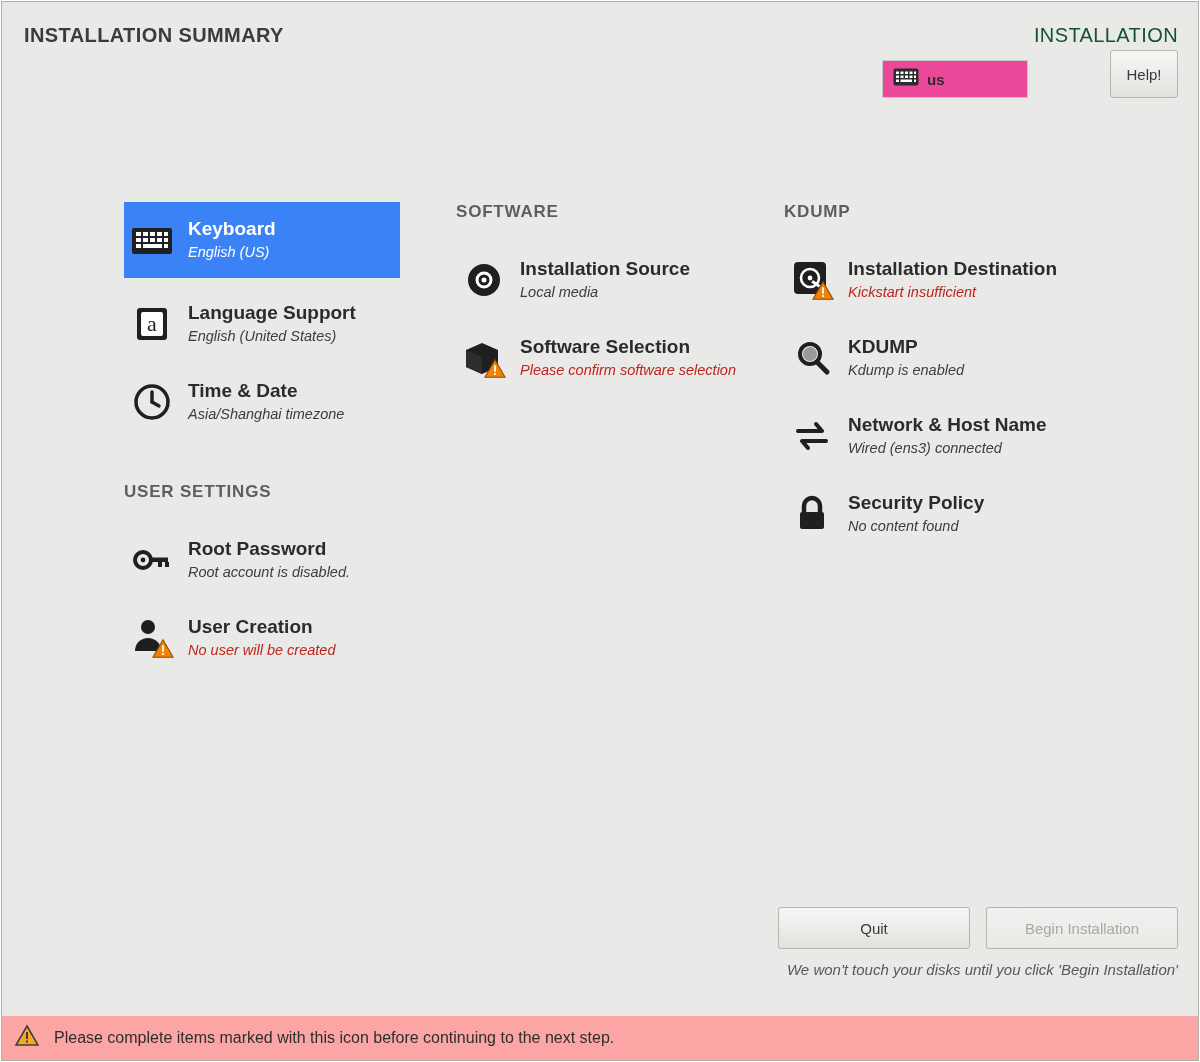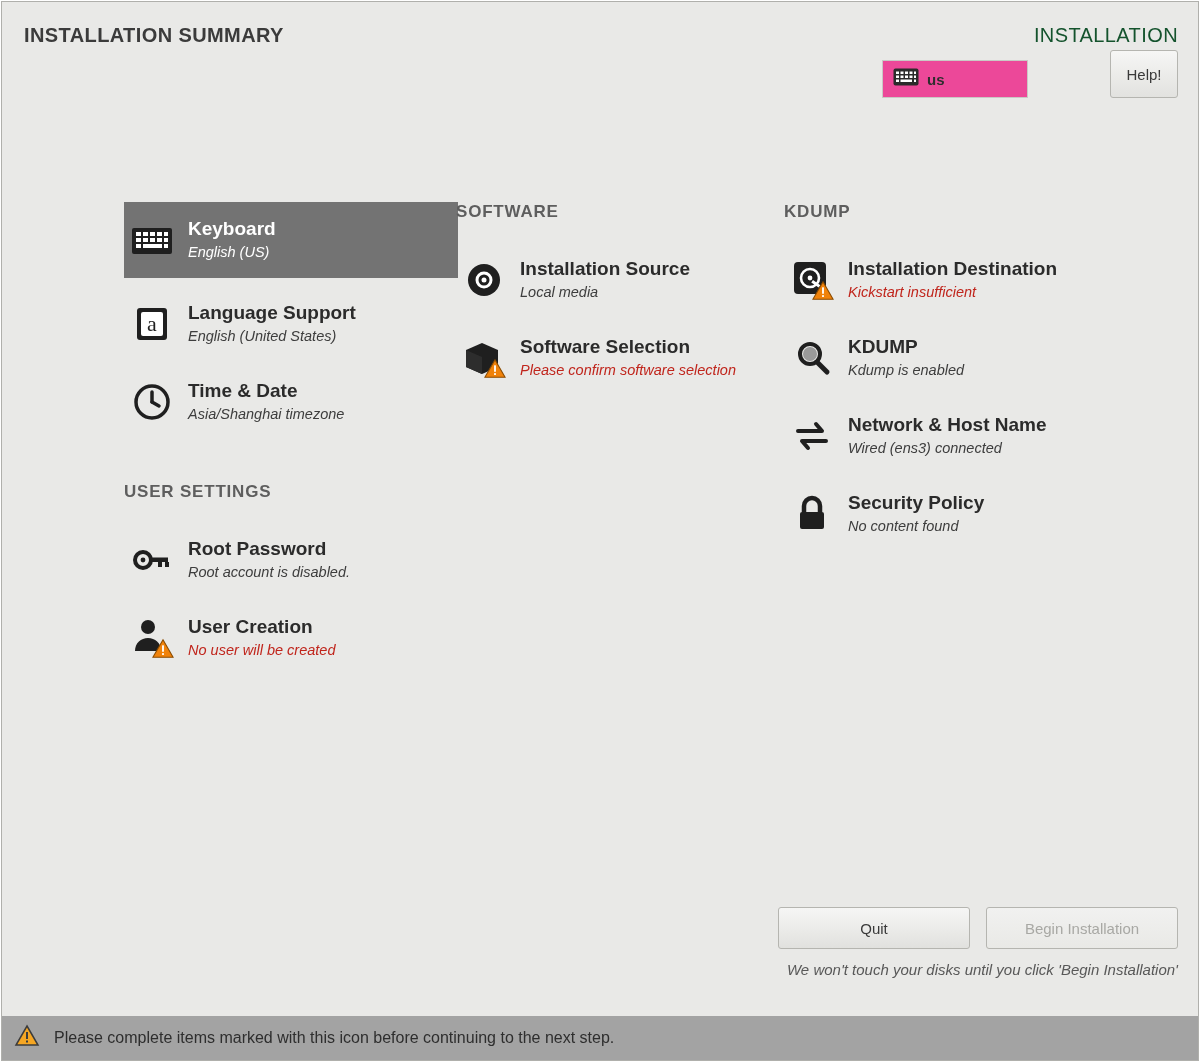--- a/index.html
+++ b/index.html
@@ -111,22 +111,22 @@
     display: flex;
     align-items: center;
     gap: 12px;
     padding: 8px 6px 8px 4px;
     margin-bottom: 14px;
     cursor: pointer;
     width: 305px;
     box-sizing: border-box;
   }
   .spoke.selected {
-    background: #737373;
-    width: 334px;
+    background: #3b82f6;
+    width: 276px;
     padding: 14px 6px 14px 4px;
   }
   .spoke .icon {
     width: 48px;
     height: 48px;
     flex: 0 0 48px;
     position: relative;
   }
   .spoke .texts {
     display: flex;
@@ -203,21 +203,21 @@
     color: #585858;
   }
 
   
   .warnbar {
     position: absolute;
     left: 0;
     right: 0;
     bottom: 0;
     height: 44px;
-    background: #a3a3a3;
+    background: #fca5a5;
     display: flex;
     align-items: center;
     gap: 14px;
     padding-left: 12px;
     box-sizing: border-box;
   }
   .warnbar .msg {
     font-size: 16px;
     color: #2e2e2e;
   }

